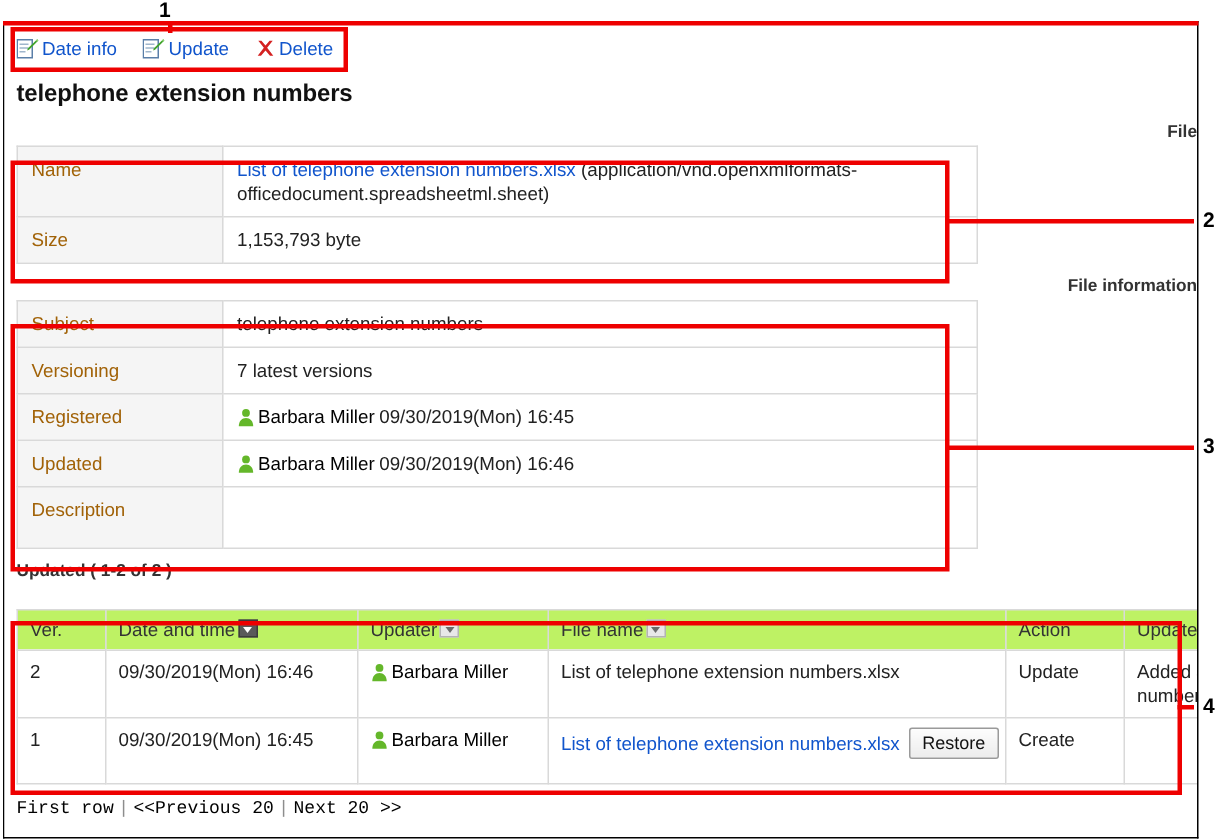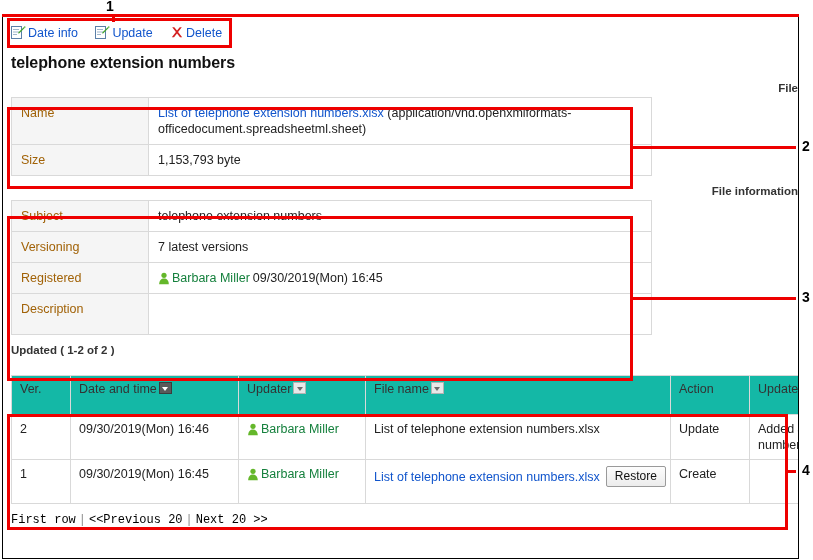--- a/index.html
+++ b/index.html
@@ -110,21 +110,21 @@
   a.link {
     color: #1155cc;
     text-decoration: none;
     cursor: pointer;
   }
   .mime { color: #222222; }
 
   
   .user-chip { white-space: nowrap; }
   .user-chip .uname {
-    color: #15803d;
+    color: #000000;
     text-decoration: none;
     cursor: pointer;
   }
   .user-chip .udate { color: #222222; margin-left: 3px; }
 
   
   .list-caption {
     font-size: 11.5px;
     font-weight: bold;
     color: #333333;
@@ -142,25 +142,25 @@
     border: 1px solid #d9d9d9;
     padding: 6px 8px;
     font-size: 12.5px;
     line-height: 16px;
     text-align: left;
     vertical-align: top;
     font-weight: normal;
     color: #222222;
   }
   table.history th {
-    background: #14b8a6;
+    background: #bef264;
     color: #333333;
     white-space: nowrap;
     padding-top: 5px;
-    padding-bottom: 17px;
+    padding-bottom: 5px;
   }
   table.history td { background: #ffffff; }
   .col-ver    { width: 42px; }
   .col-date   { width: 151px; }
   .col-user   { width: 110px; }
   .col-file   { width: 288px; }
   .col-action { width: 62px; }
   .col-cmt    { width: 120px; }
 
   .hrow { height: 44px; }
@@ -351,20 +351,33 @@
         <tr>
           <td class="lbl">Registered</td>
           <td class="val">
             <span class="user-chip">
               <span class="ico">
                 <svg width="12" height="13" viewBox="0 0 12 13">
                   <circle cx="6" cy="3.3" r="2.6" fill="#64b72a"></circle>
                   <path d="M1.2 12.2 C1.2 8.6 3.3 6.6 6 6.6 C8.7 6.6 10.8 8.6 10.8 12.2 Z" fill="#64b72a"></path>
                 </svg>
               </span><a class="uname">Barbara Miller</a><span class="udate">09/30/2019(Mon) 16:45</span>
+            </span>
+          </td>
+        </tr>
+        <tr>
+          <td class="lbl">Updated</td>
+          <td class="val">
+            <span class="user-chip">
+              <span class="ico">
+                <svg width="12" height="13" viewBox="0 0 12 13">
+                  <circle cx="6" cy="3.3" r="2.6" fill="#64b72a"></circle>
+                  <path d="M1.2 12.2 C1.2 8.6 3.3 6.6 6 6.6 C8.7 6.6 10.8 8.6 10.8 12.2 Z" fill="#64b72a"></path>
+                </svg>
+              </span><a class="uname">Barbara Miller</a><span class="udate">09/30/2019(Mon) 16:46</span>
             </span>
           </td>
         </tr>
         <tr>
           <td class="lbl">Description</td>
           <td class="val" style="height:26px"></td>
         </tr>
       </tbody>
     </table>
 

